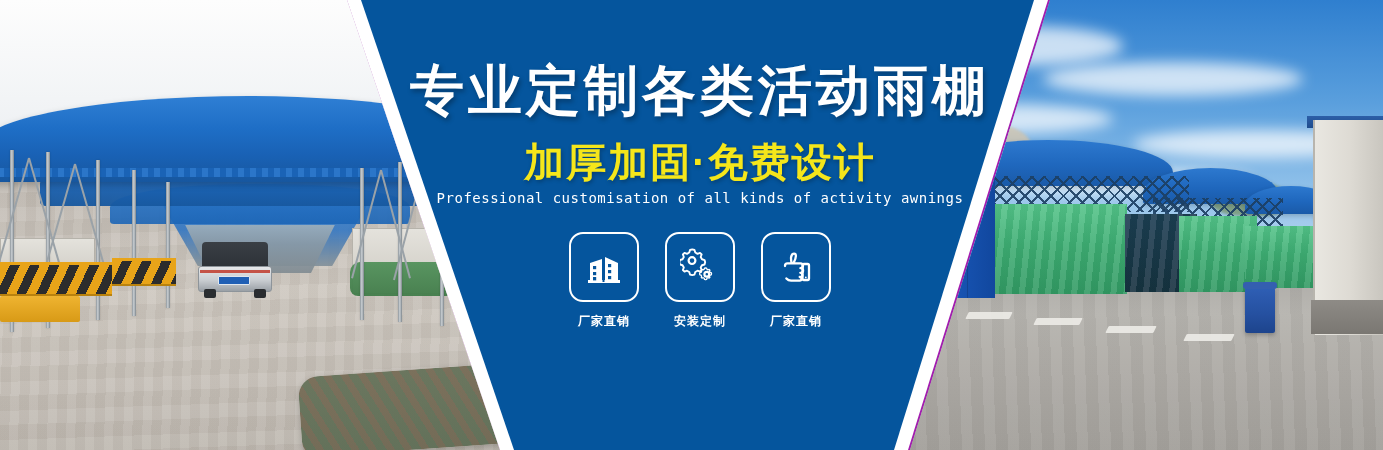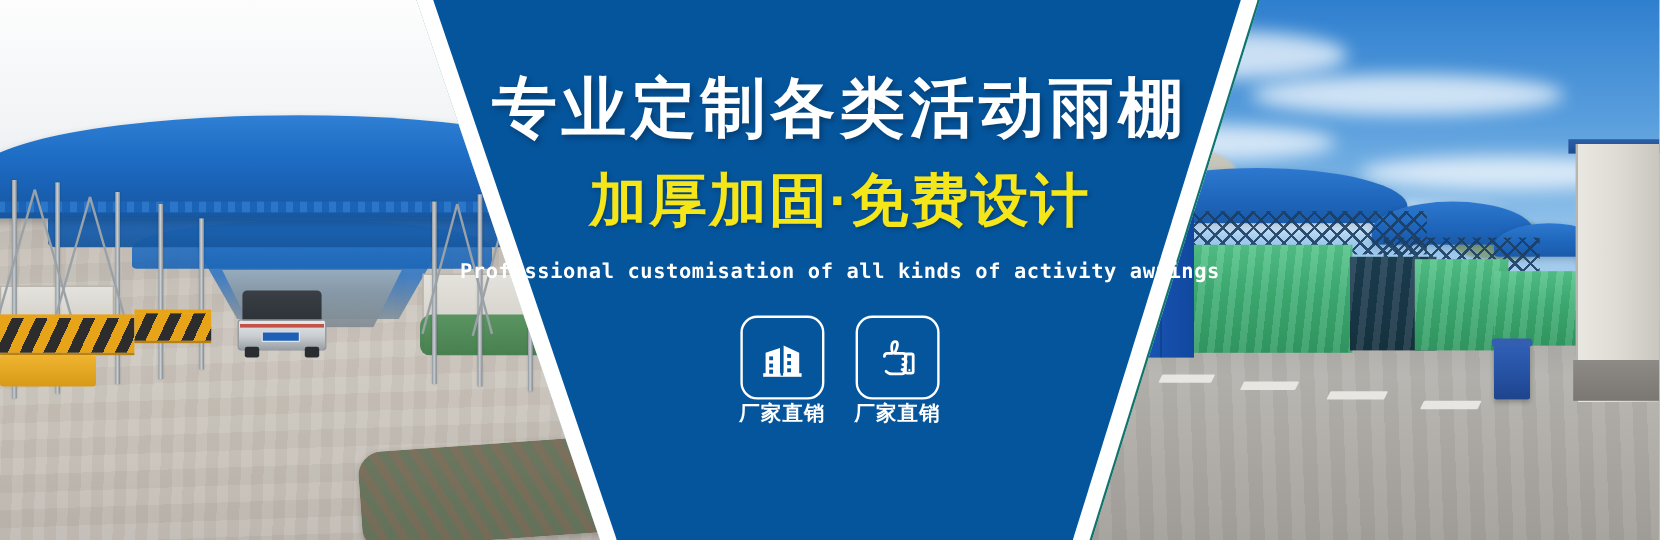--- a/index.html
+++ b/index.html
@@ -4,21 +4,21 @@
 <title>Awning Banner</title>
 <style>
   * { margin:0; padding:0; box-sizing:border-box; }
   html,body { background:#fff; }
   body { font-family:"Liberation Sans","DejaVu Sans",sans-serif; }
 
   .banner{
     position:relative;
     width:1383px; height:450px;
     overflow:hidden;
-    background:#0f766e;
+    background:#a21caf;
   }
 
   
   .photo-left{
     position:absolute; left:0; top:0; width:520px; height:450px;
     clip-path: polygon(0 0, 347px 0, 500px 450px, 0 450px);
     overflow:hidden; background:#cfd4d8;
   }
   .pl-sky{
     position:absolute; left:0; top:0; width:520px; height:180px;
@@ -239,29 +239,28 @@
 
   .headline{
     margin-top:62px;
     font-size:54px; line-height:1.06; font-weight:bold; color:#ffffff;
     letter-spacing:4px;
     text-shadow:2px 3px 5px rgba(0,0,0,.30);
     white-space:nowrap;
   }
   .subhead{
     margin-top:16px;
-    font-size:48px; font-weight:bold; color:#f5e61a;
+    font-size:40px; font-weight:bold; color:#f5e61a;
     letter-spacing:2px;
     text-shadow:1px 2px 4px rgba(0,0,0,.28);
     white-space:nowrap;
   }
   .eng1{
-    margin-top:18px;
     font-family:"DejaVu Sans Mono","Liberation Mono",monospace;
-    font-size:17px; font-weight:bold; color:#ffffff; letter-spacing:.5px;
+    font-size:14px; font-weight:normal; color:#ffffff; letter-spacing:.5px;
     white-space:nowrap;
   }
   .eng2{
     margin-top:6px;
     font-family:"DejaVu Sans Mono","Liberation Mono",monospace;
     font-size:11.5px; font-weight:bold; color:#ffffff; letter-spacing:.4px;
     white-space:nowrap;
   }
 
   .features{
@@ -271,21 +270,22 @@
   .feature{
     display:flex; flex-direction:column; align-items:center; width:74px;
   }
   .feature-box{
     width:70px; height:70px;
     border:2.5px solid #ffffff; border-radius:14px;
     display:flex; align-items:center; justify-content:center;
   }
   .feature-box svg{ display:block; }
   .feature-label{
-    font-size:17px; font-weight:bold; color:#ffffff; letter-spacing:1px;
+    margin-top:11px;
+    font-size:12px; font-weight:bold; color:#ffffff; letter-spacing:1px;
     white-space:nowrap;
     text-align:right;
   }
 </style>
 </head>
 <body>
 
 <div class="banner">
 
   <div class="photo-left">
@@ -412,20 +412,33 @@
                 <rect x="9" y="30" width="3.2" height="3.4"></rect>
                 <rect x="18.5" y="10" width="2" height="25"></rect>
               </g>
             </svg>
           </span>
         </div>
         <div class="feature-label">厂家直销</div>
       </div>
 
 
+      <div class="feature">
+        <div class="feature-box">
+          <span>
+            <svg width="40" height="40" viewBox="0 0 40 40" fill="none" stroke="#ffffff" stroke-width="2.2" stroke-linejoin="round">
+              <path d="M16 4.5l2.6.7.9 3 2.6 1.5 2.9-1.1 1.9 1.9-1.1 2.9 1.5 2.6 3 .9.7 2.6-.7 2.6-3 .9-1.5 2.6 1.1 2.9-1.9 1.9-2.9-1.1-2.6 1.5-.9 3-2.6.7-2.6-.7-.9-3-2.6-1.5-2.9 1.1-1.9-1.9 1.1-2.9-1.5-2.6-3-.9-.7-2.6.7-2.6 3-.9 1.5-2.6-1.1-2.9 1.9-1.9 2.9 1.1 2.6-1.5.9-3z" transform="translate(-1.5,-1.5) scale(0.86)"></path>
+              <circle cx="12" cy="13.6" r="3.4"></circle>
+              <path d="M27.5 21l1.8.5.6 2 1.8 1 2-.7 1.3 1.3-.7 2 1 1.8 2 .6.5 1.8-.5 1.8-2 .6-1 1.8.7 2-1.3 1.3-2-.7-1.8 1-.6 2-1.8.5-1.8-.5-.6-2-1.8-1-2 .7-1.3-1.3.7-2-1-1.8-2-.6-.5-1.8.5-1.8 2-.6 1-1.8-.7-2 1.3-1.3 2 .7 1.8-1 .6-2z" transform="translate(1.5,0.5) scale(0.58) translate(14,14)"></path>
+              <circle cx="26.8" cy="27.2" r="2.4"></circle>
+            </svg>
+          </span>
+        </div>
+        <div class="feature-label">安装定制</div>
+      </div>
 
       <div class="feature">
         <div class="feature-box">
           <span>
             <svg width="40" height="40" viewBox="0 0 40 40" fill="none" stroke="#ffffff" stroke-width="2.3" stroke-linejoin="round" stroke-linecap="round">
               <path d="M9 19c0-1.6 1.1-2.6 2.4-2.6h4.3c-.5-2.3-.9-4.2-.6-6.1.3-2 1.5-3.6 3-3.6 1.3 0 1.8 1 1.8 2.4 0 2.6-1.2 4.6-2.6 7.3h7.1c1.5 0 2.6 1 2.6 2.4 0 1.4-1.1 2.4-2.6 2.4h.3c1.4 0 2.4 1 2.4 2.3 0 1.3-1 2.3-2.4 2.3h-.4c1.2 0 2.1.9 2.1 2.1 0 1.2-.9 2.1-2.1 2.1h-.6c1 0 1.8.8 1.8 1.8s-.8 1.8-1.8 1.8h-8.6c-2.1 0-3.6-.9-4.7-2.2"></path>
               <rect x="26.5" y="17" width="6.5" height="16" rx="1.4"></rect>
               <circle cx="29.8" cy="30.4" r=".9" fill="#ffffff" stroke="none"></circle>
             </svg>
           </span>

